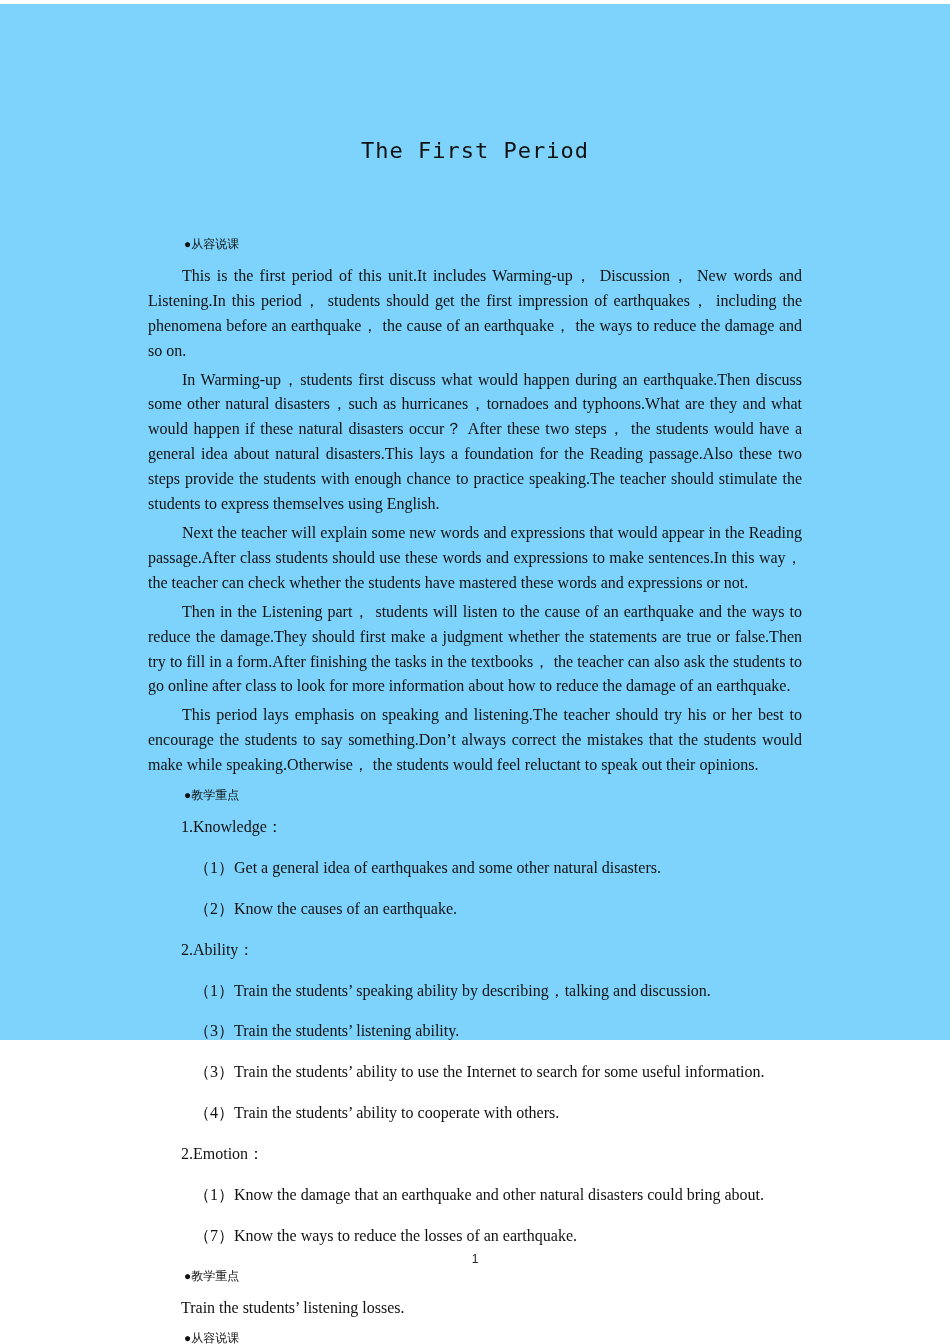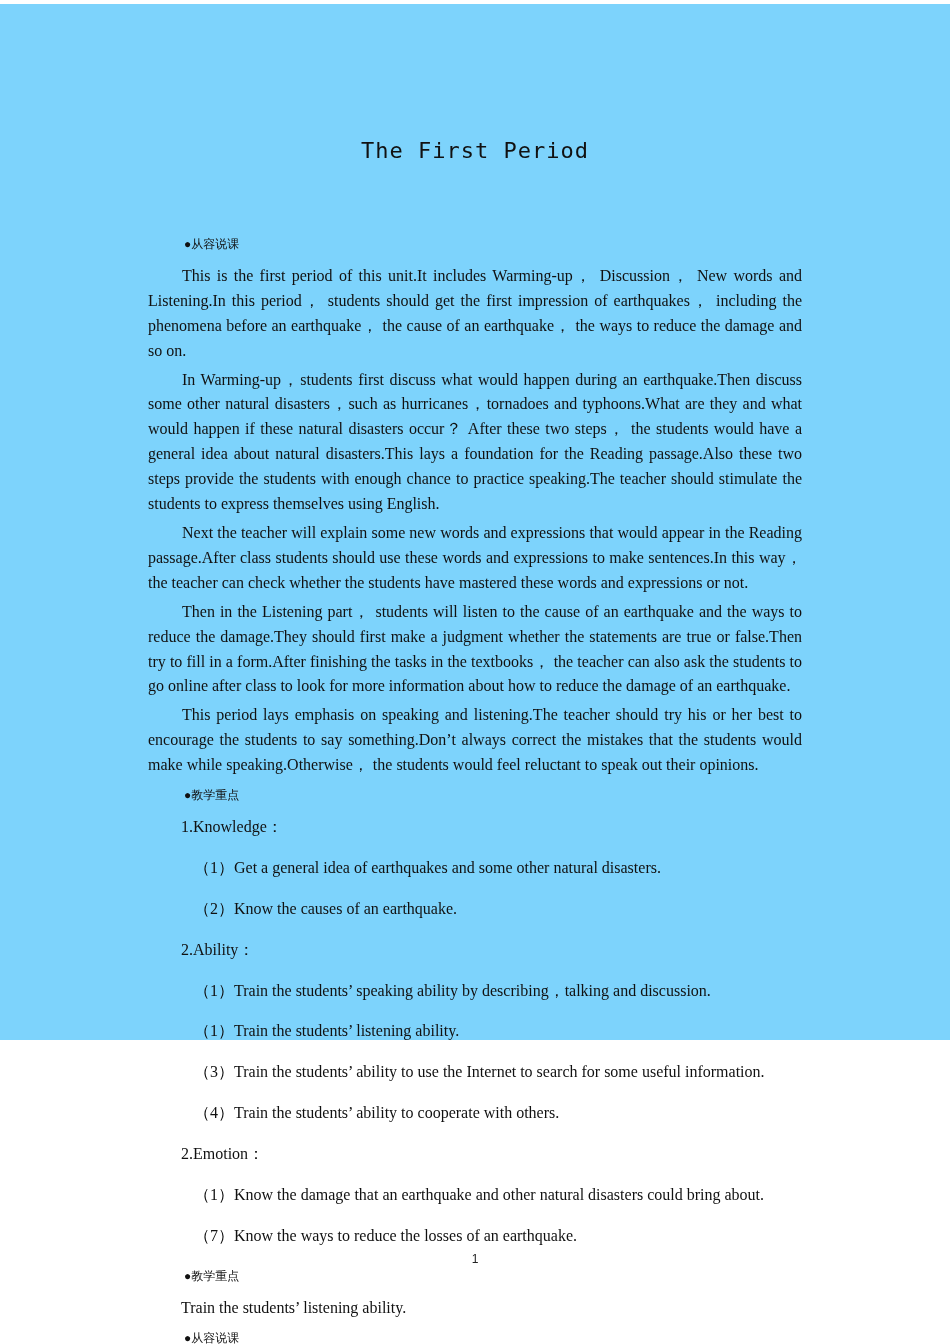--- a/index.html
+++ b/index.html
@@ -31,26 +31,26 @@
     <p class="p">Next the teacher will explain some new words and expressions that would appear in the Reading passage.After class students should use these words and expressions to make sentences.In this way，the teacher can check whether the students have mastered these words and expressions or not.</p>
     <p class="p">Then in the Listening part， students will listen to the cause of an earthquake and the ways to reduce the damage.They should first make a judgment whether the statements are true or false.Then try to fill in a form.After finishing the tasks in the textbooks， the teacher can also ask the students to go online after class to look for more information about how to reduce the damage of an earthquake.</p>
     <p class="p">This period lays emphasis on speaking and listening.The teacher should try his or her best to encourage the students to say something.Don’t always correct the mistakes that the students would make while speaking.Otherwise， the students would feel reluctant to speak out their opinions.</p>
 
     <p class="h">●教学重点</p>
     <p class="line">1.Knowledge：</p>
     <p class="item">（1）Get a general idea of earthquakes and some other natural disasters.</p>
     <p class="item">（2）Know the causes of an earthquake.</p>
     <p class="line">2.Ability：</p>
     <p class="item">（1）Train the students’ speaking ability by describing，talking and discussion.</p>
-    <p class="item">（1）Train the students’ listening ability.</p>
+    <p class="item">（3）Train the students’ listening ability.</p>
     <p class="item">（3）Train the students’ ability to use the Internet to search for some useful information.</p>
     <p class="item">（4）Train the students’ ability to cooperate with others.</p>
     <p class="line">2.Emotion：</p>
     <p class="item">（1）Know the damage that an earthquake and other natural disasters could bring about.</p>
     <p class="item">（7）Know the ways to reduce the losses of an earthquake.</p>
 
     <p class="h">●教学重点</p>
-    <p class="line">Train the students’ listening ability.</p>
+    <p class="line">Train the students’ listening losses.</p>
     <p class="h">●从容说课</p>
   </div>
 
   <div class="footer">1</div>
 </div>
 
 </body></html>

